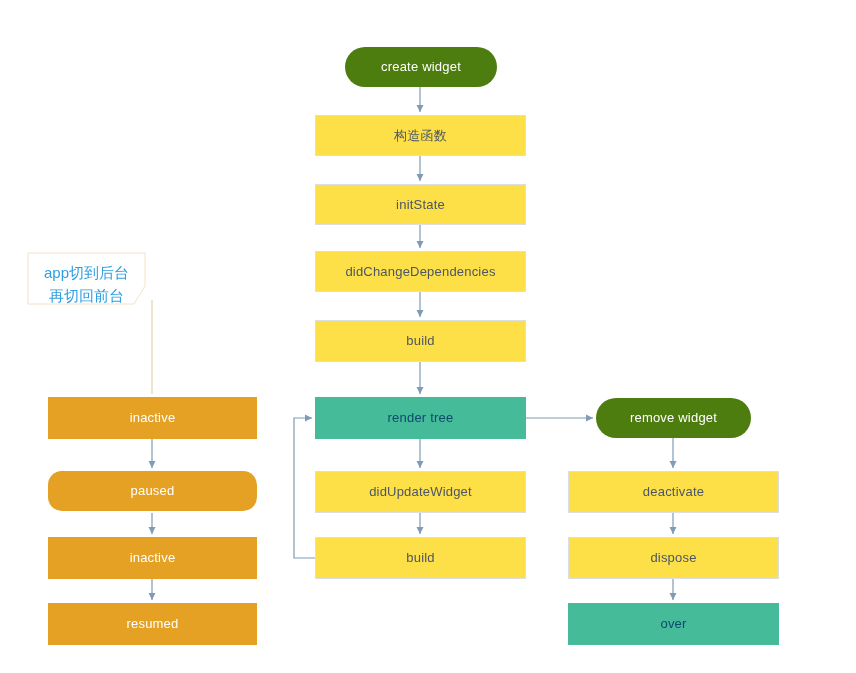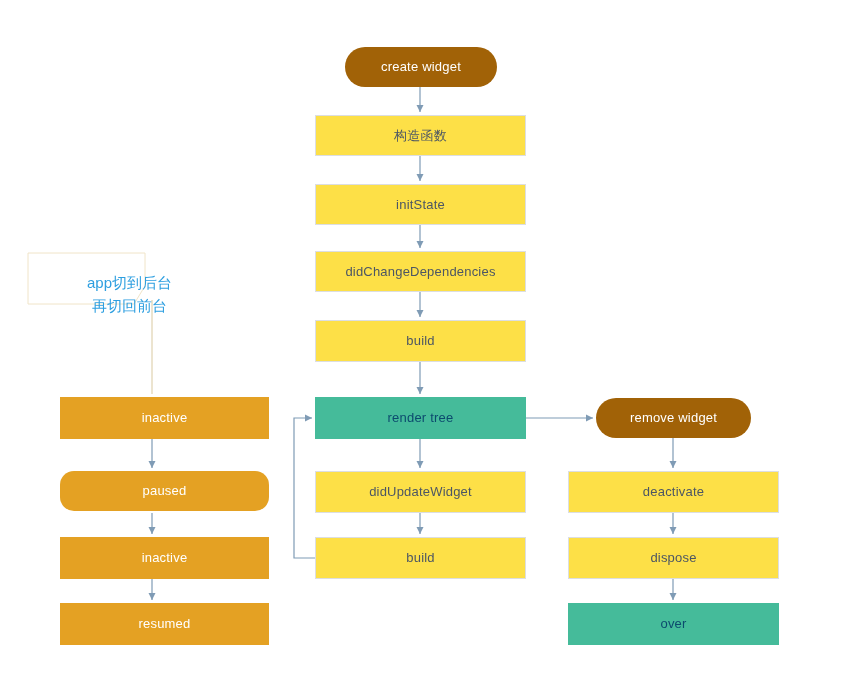--- a/index.html
+++ b/index.html
@@ -24,36 +24,35 @@
     display: flex;
     align-items: center;
     justify-content: center;
     font-size: 13px;
     letter-spacing: 0.2px;
     text-align: center;
     line-height: 1.2;
   }
   .node.pill {
     border-radius: 20px;
-    background: #a16207;
+    background: #4d7c0f;
     color: #ffffff;
   }
   .node.grey {
     background: #fde047;
     color: #4c5664;
     border: 1px solid #dcdee1;
   }
   .node.green {
     background: #45bb9a;
     color: #0c4a6e;
   }
   .node.orange {
     background: #e4a123;
     color: #ffffff;
-    margin-left: 12px;
   }
   .note {
     position: absolute;
     color: #2e9fe0;
     font-size: 15px;
     line-height: 1.5;
     text-align: center;
     white-space: pre-line;
   }
   svg.edges {
@@ -93,21 +92,21 @@
       <path d="M152,513 L152,534"></path>
       <path d="M152,579 L152,600"></path>
       <path d="M315,558 L294,558 L294,418 L312,418"></path>
     </g>
     <g stroke="#d9c9a0" stroke-width="1" fill="none">
       <path d="M152,300 L152,394"></path>
     </g>
     <path d="M28,253 L145,253 L145,286 L134,304 L28,304 Z" fill="none" stroke="#f0e4c8" stroke-width="1"></path>
   </svg>
 
-  <div class="note" style="left:28px; top:272px; width:117px;padding-left:43px;">app切到后台
+  <div class="note" style="left:28px; top:262px; width:117px;">app切到后台
 再切回前台</div>
 
   <div class="node pill" style="left:345px; top:47px; width:152px; height:40px;">
     <span>create widget</span>
   </div>
   <div class="node grey" style="left:315px; top:115px; width:211px; height:41px;">
     <span>构造函数</span>
   </div>
   <div class="node grey" style="left:315px; top:184px; width:211px; height:41px;">
     <span>initState</span>

